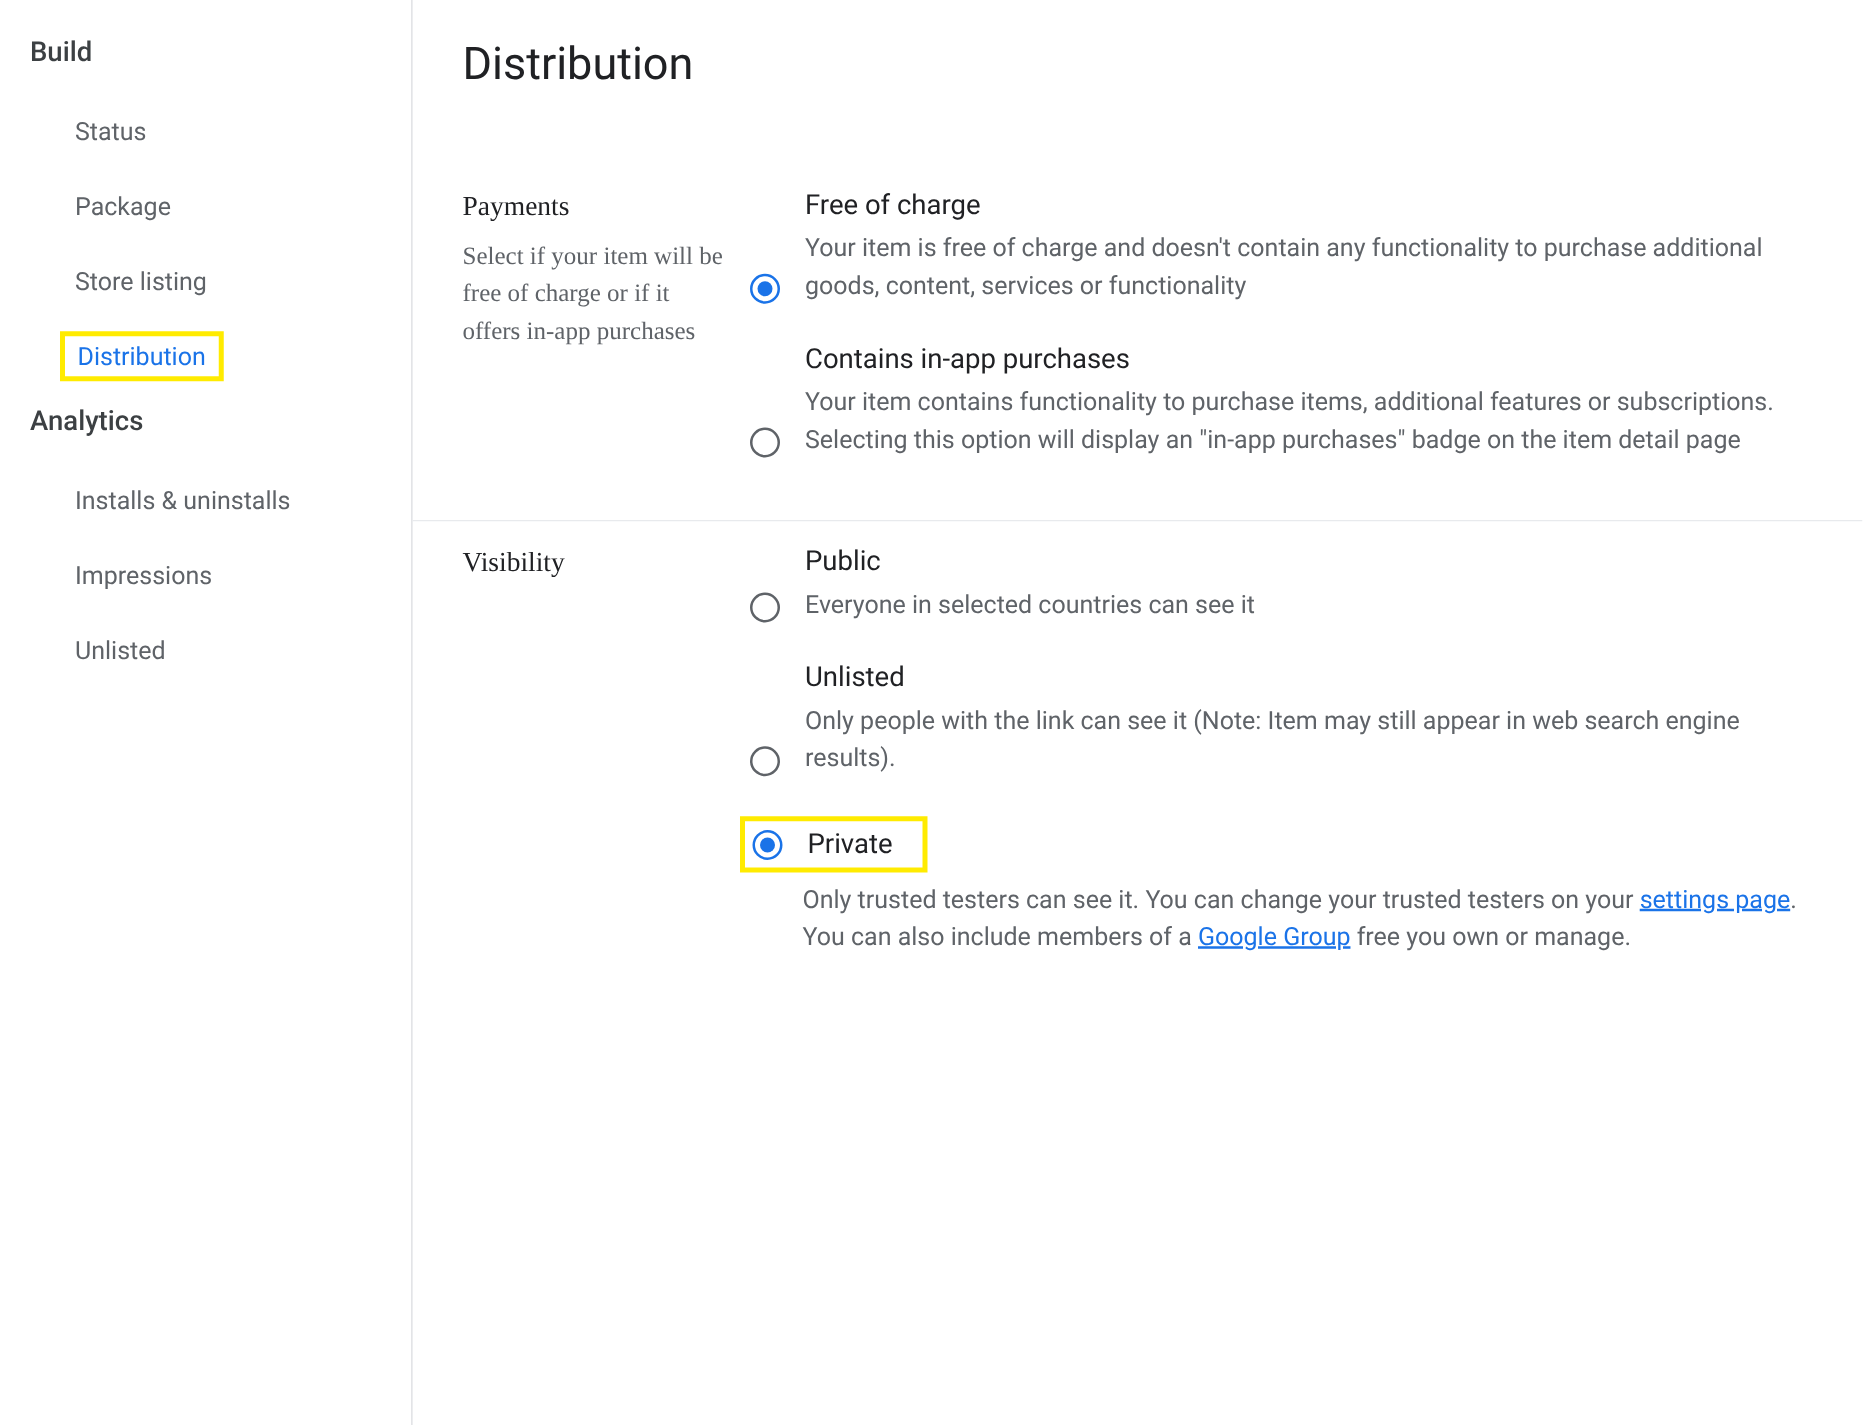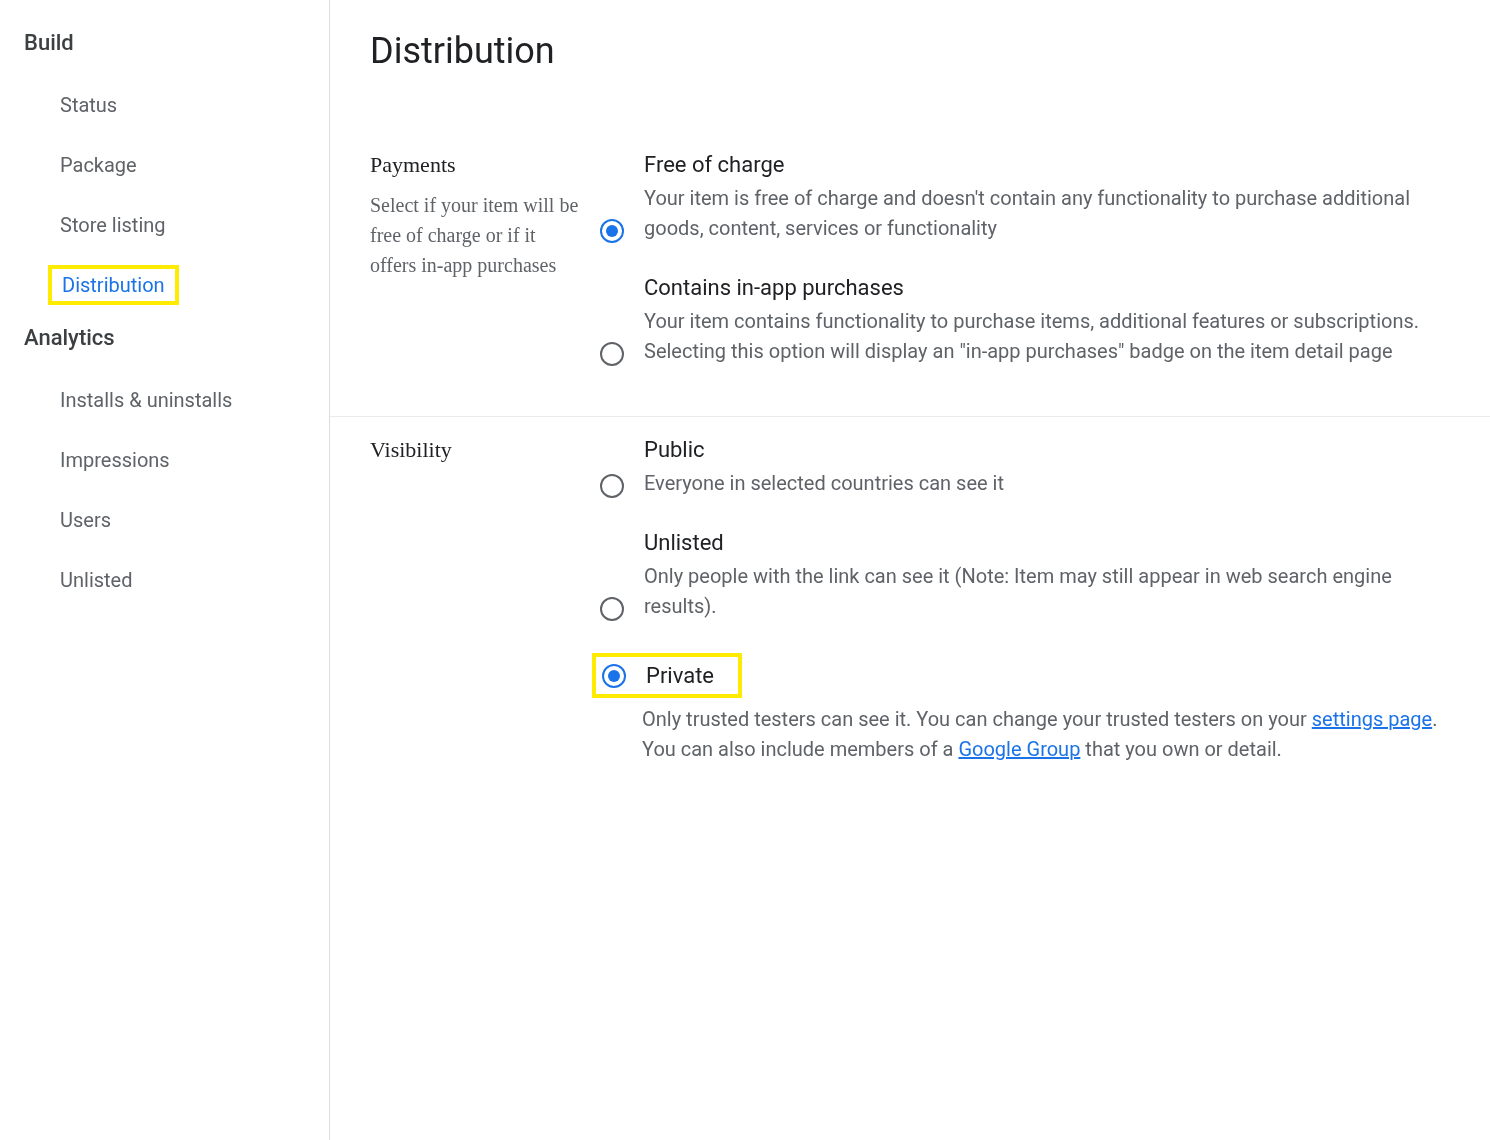--- a/index.html
+++ b/index.html
@@ -164,21 +164,20 @@
   <div class="sidebar-item">Status</div>
   <div class="sidebar-item">Package</div>
   <div class="sidebar-item">Store listing</div>
   <div class="highlight-box">
     <div class="sidebar-item active">Distribution</div>
   </div>
 
   <div class="sidebar-heading">Analytics</div>
   <div class="sidebar-item">Installs &amp; uninstalls</div>
   <div class="sidebar-item">Impressions</div>
-  <div class="sidebar-item">Users</div>
   <div class="sidebar-item">Unlisted</div>
 </div>
 
 <div class="main">
   <h1 class="page-title">Distribution</h1>
 
   <div class="section">
     <div class="section-left">
       <div class="section-title">Payments</div>
       <div class="section-subtitle">Select if your item will be free of charge or if it offers in-app purchases</div>
@@ -220,18 +219,18 @@
           <div class="radio-description">Only people with the link can see it (Note: Item may still appear in web search engine results).</div>
         </div>
       </div>
       <div class="radio-option private-option" style="display:block;">
         <div class="radio-header-highlight">
           <div class="radio-circle selected"></div>
           <div class="radio-label">Private</div>
         </div>
         <div class="radio-description">
           <span>Only trusted testers can see it. You can change your trusted testers on your </span><a class="inline-link">settings page</a><span>.</span><br>
-          <span>You can also include members of a </span><a class="inline-link">Google Group</a><span> that you own or detail.</span>
+          <span>You can also include members of a </span><a class="inline-link">Google Group</a><span> free you own or manage.</span>
         </div>
       </div>
     </div>
   </div>
 </div>
 
 </body></html>

